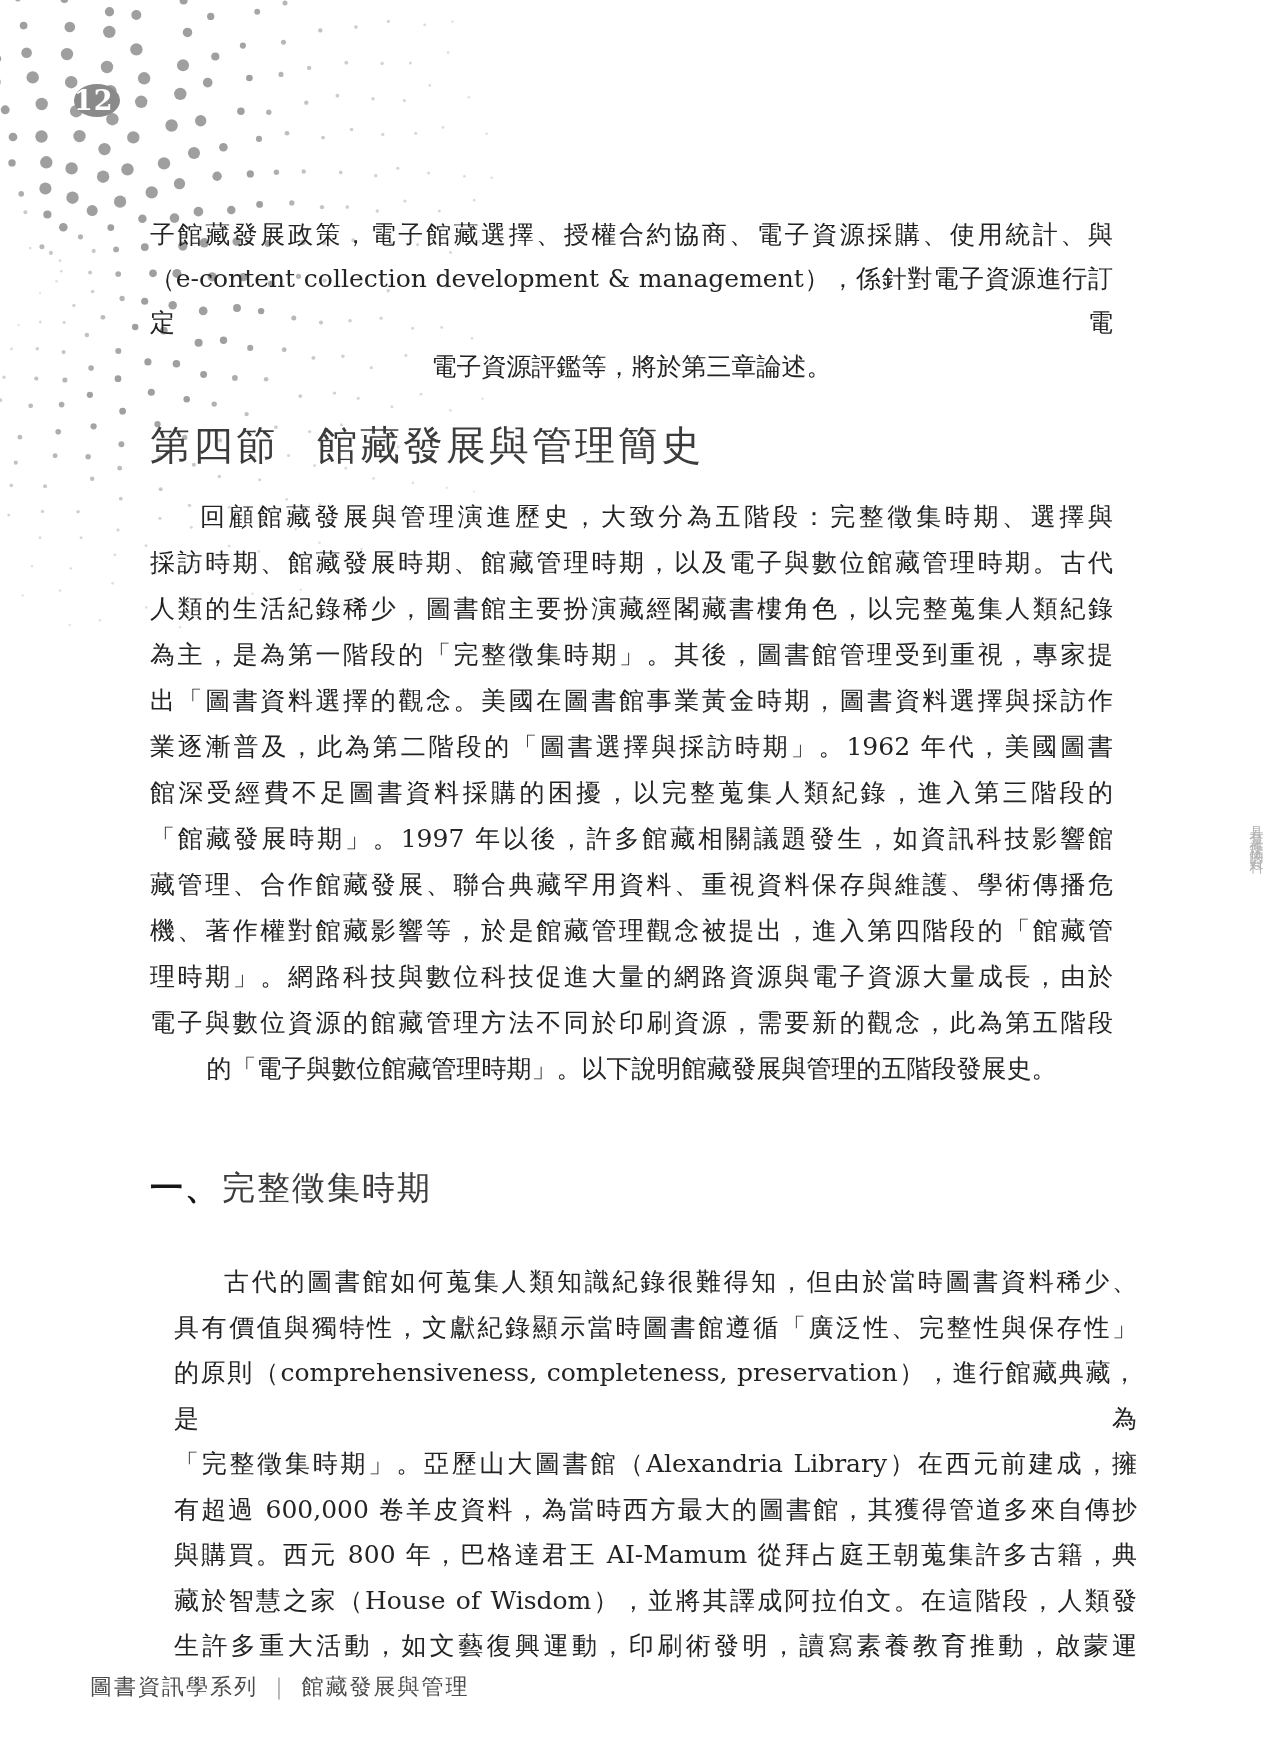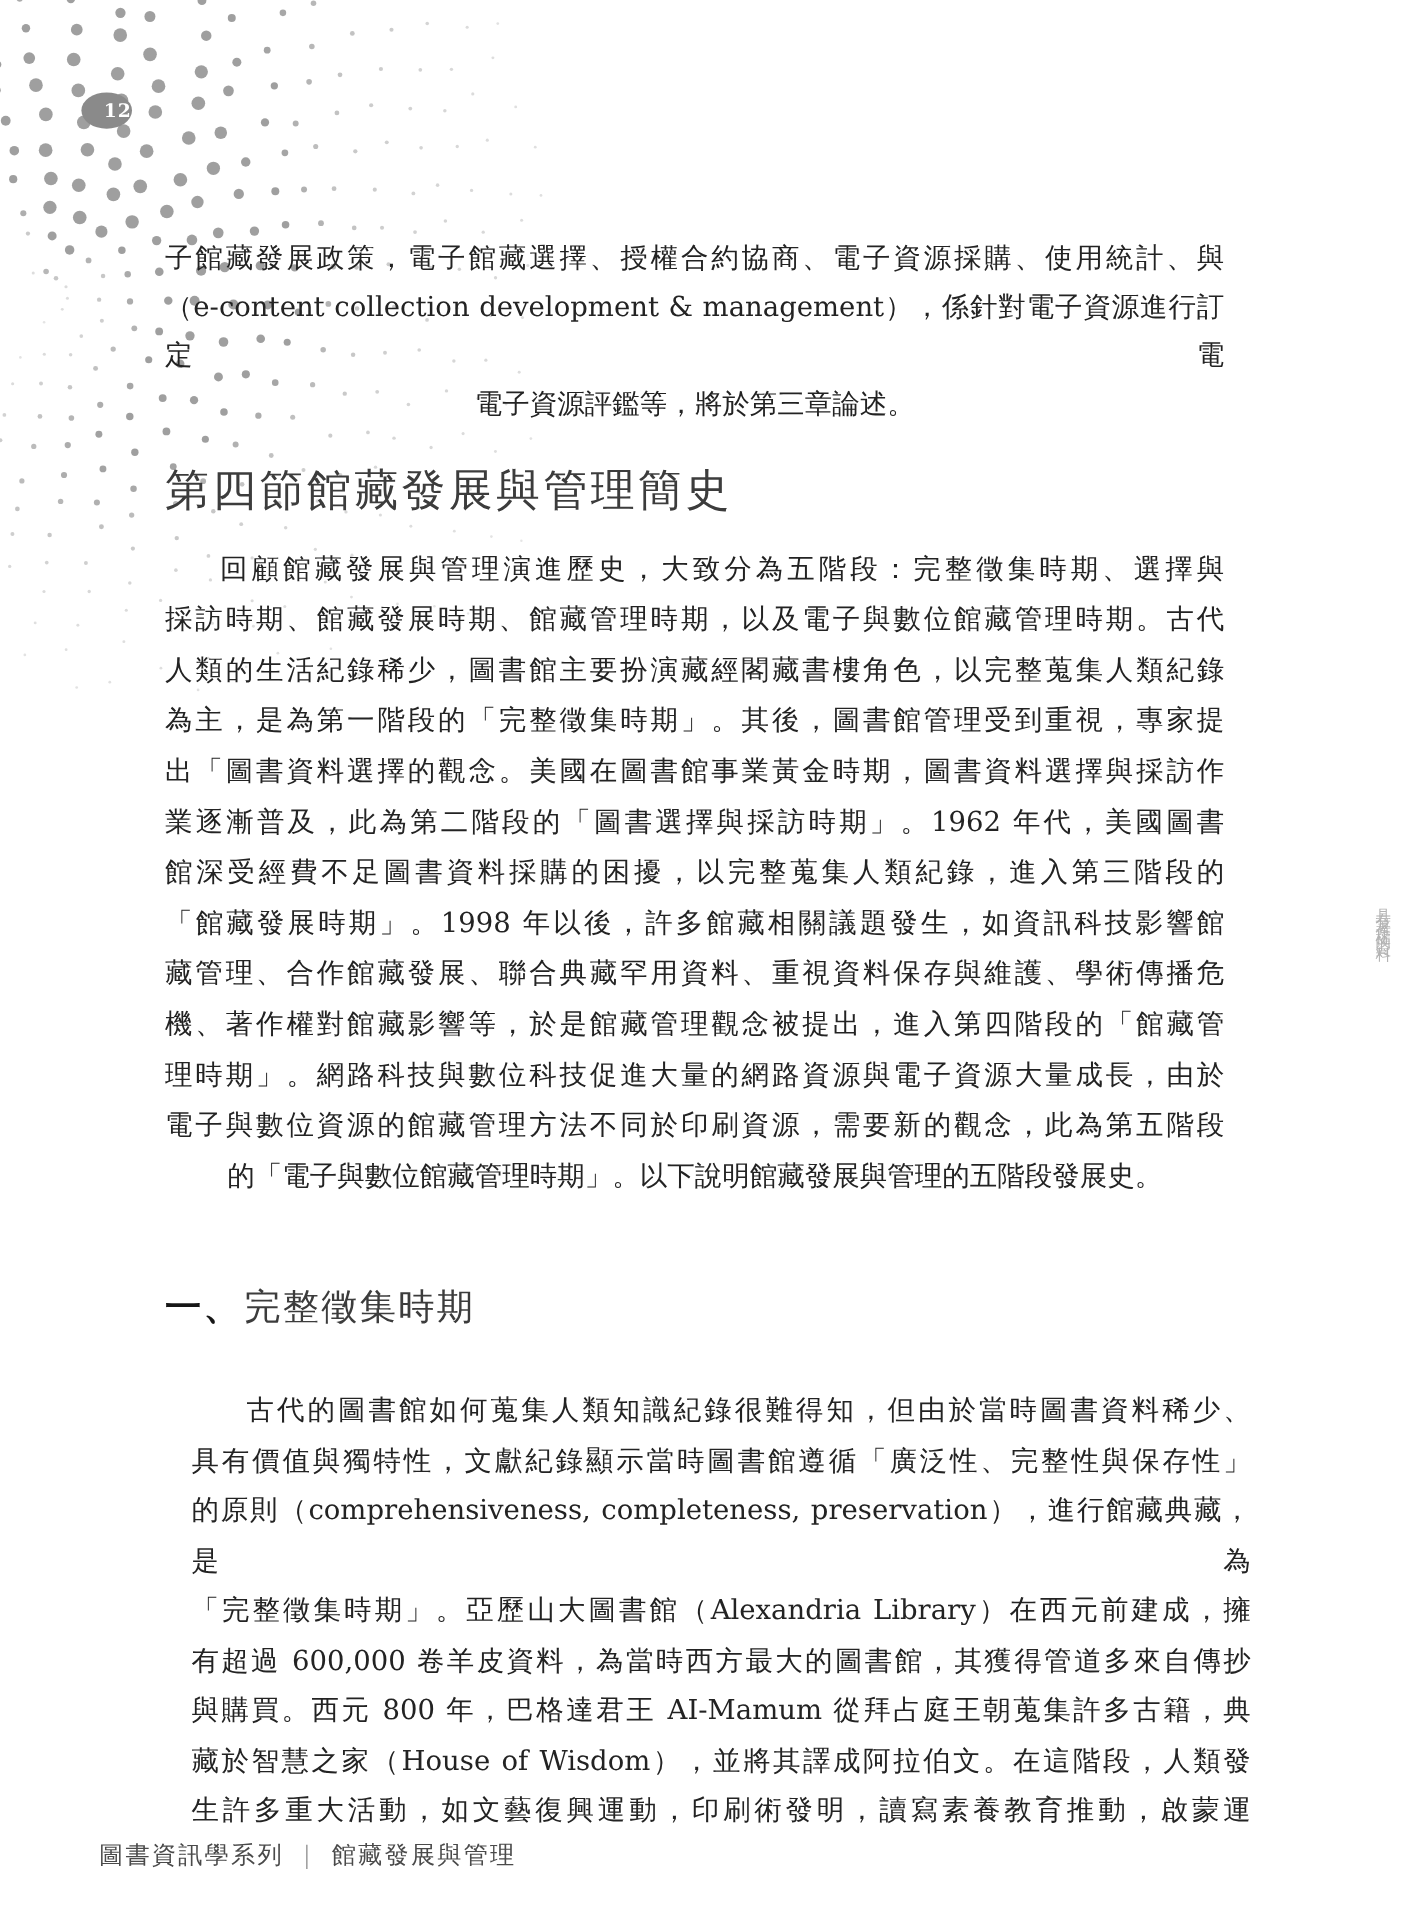--- a/index.html
+++ b/index.html
@@ -16,22 +16,22 @@
     --subheading-num:#161616;
     --footer:#4a4a4a;
     --side-note:#b3b3b3;
     --badge-bg:#8a8a8a;
     --halftone-dot:#8a8a8a;
   }
   .halftone-wrap{position:absolute;left:0;top:0;width:500px;height:640px;}
   .badge{
     position:absolute;left:74px;top:84px;width:46px;height:33px;
     background:var(--badge-bg);border-radius:50%;
-    display:flex;align-items:center;justify-content:flex-end;
-    color:#ffffff;font-size:17px;font-weight:bold;
+    display:flex;align-items:center;justify-content:flex-start;
+    color:#ffffff;font-size:27px;font-weight:bold;
     font-family:"DejaVu Serif","Liberation Serif",serif;
     letter-spacing:1px;
   }
   .para{
     position:absolute;left:150px;width:963px;
     color:var(--body-text);font-size:25px;
   }
   .para-intro{top:213px;line-height:44px;}
   .para-section{top:494px;line-height:46px;}
   .para-subsection{top:1259px;line-height:45.5px;margin-left:24px;}
@@ -40,21 +40,21 @@
     -webkit-text-justify:inter-character;text-justify:inter-character;
   }
   .line.no-just{text-align:center;text-align-last:auto;}
   .indent .line:first-child{text-indent:2em;}
   .sec-h{
     position:absolute;left:150px;top:418px;margin:0;
     font-family:"DejaVu Sans","Liberation Sans",sans-serif;
     font-weight:400;font-size:40px;color:var(--heading);
     letter-spacing:3px;white-space:nowrap;
   }
-  .sec-h .sec-num{text-align:center;}
+  .sec-h .sec-num{margin-right:38px;text-align:center;}
   .sub-h{
     position:absolute;left:150px;top:1166px;margin:0;
     font-family:"DejaVu Sans","Liberation Sans",sans-serif;
     font-size:33px;color:var(--heading);font-weight:400;
     letter-spacing:2px;white-space:nowrap;
   }
   .sub-h .sub-num{font-weight:bold;color:var(--subheading-num);margin-right:2px;}
   .footer{
     position:absolute;left:90px;top:1672px;
     font-family:"DejaVu Sans","Liberation Sans",sans-serif;
@@ -376,21 +376,21 @@
 </h1>
 
 <div class="para para-section indent">
     <div class="line">回顧館藏發展與管理演進歷史，大致分為五階段：完整徵集時期、選擇與</div>
     <div class="line">採訪時期、館藏發展時期、館藏管理時期，以及電子與數位館藏管理時期。古代</div>
     <div class="line">人類的生活紀錄稀少，圖書館主要扮演藏經閣藏書樓角色，以完整蒐集人類紀錄</div>
     <div class="line">為主，是為第一階段的「完整徵集時期」。其後，圖書館管理受到重視，專家提</div>
     <div class="line">出「圖書資料選擇的觀念。美國在圖書館事業黃金時期，圖書資料選擇與採訪作</div>
     <div class="line">業逐漸普及，此為第二階段的「圖書選擇與採訪時期」。1962 年代，美國圖書</div>
     <div class="line">館深受經費不足圖書資料採購的困擾，以完整蒐集人類紀錄，進入第三階段的</div>
-    <div class="line">「館藏發展時期」。1998 年以後，許多館藏相關議題發生，如資訊科技影響館</div>
+    <div class="line">「館藏發展時期」。1997 年以後，許多館藏相關議題發生，如資訊科技影響館</div>
     <div class="line">藏管理、合作館藏發展、聯合典藏罕用資料、重視資料保存與維護、學術傳播危</div>
     <div class="line">機、著作權對館藏影響等，於是館藏管理觀念被提出，進入第四階段的「館藏管</div>
     <div class="line">理時期」。網路科技與數位科技促進大量的網路資源與電子資源大量成長，由於</div>
     <div class="line">電子與數位資源的館藏管理方法不同於印刷資源，需要新的觀念，此為第五階段</div>
     <div class="line no-just">的「電子與數位館藏管理時期」。以下說明館藏發展與管理的五階段發展史。</div>
   </div>
 
 <h2 class="sub-h">
   <span class="sub-num">一、</span><span class="sub-title">完整徵集時期</span>
 </h2>

